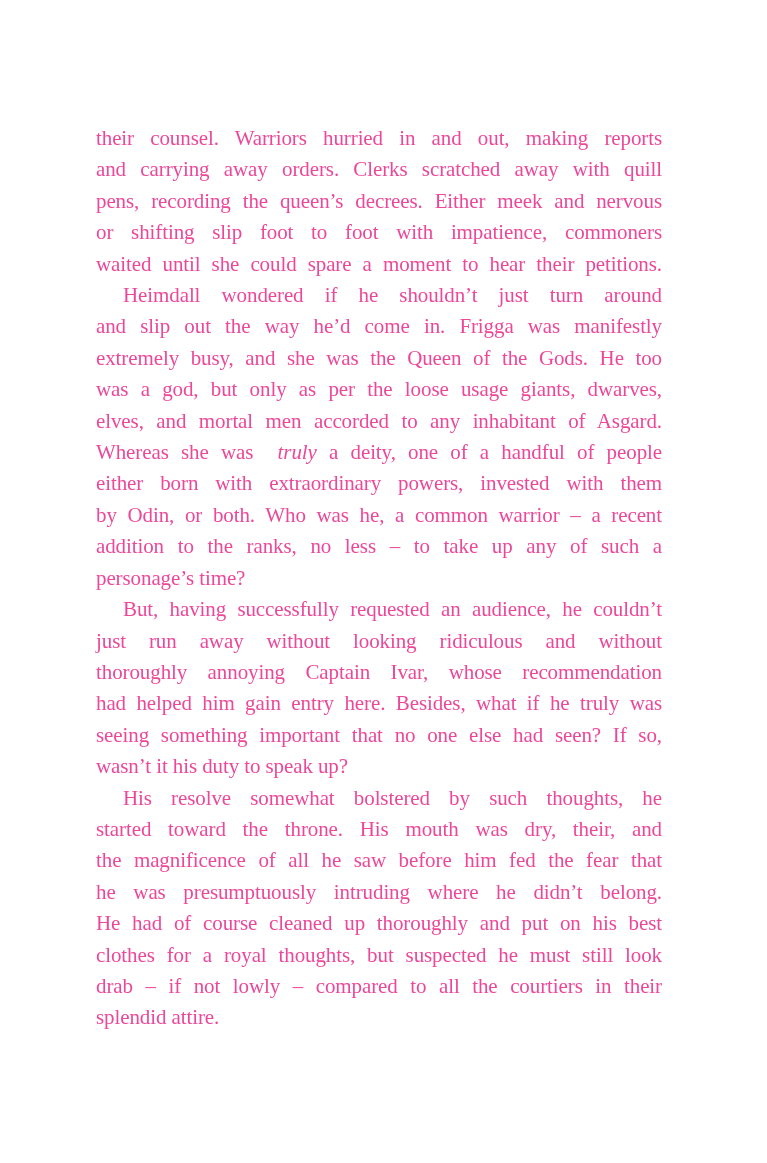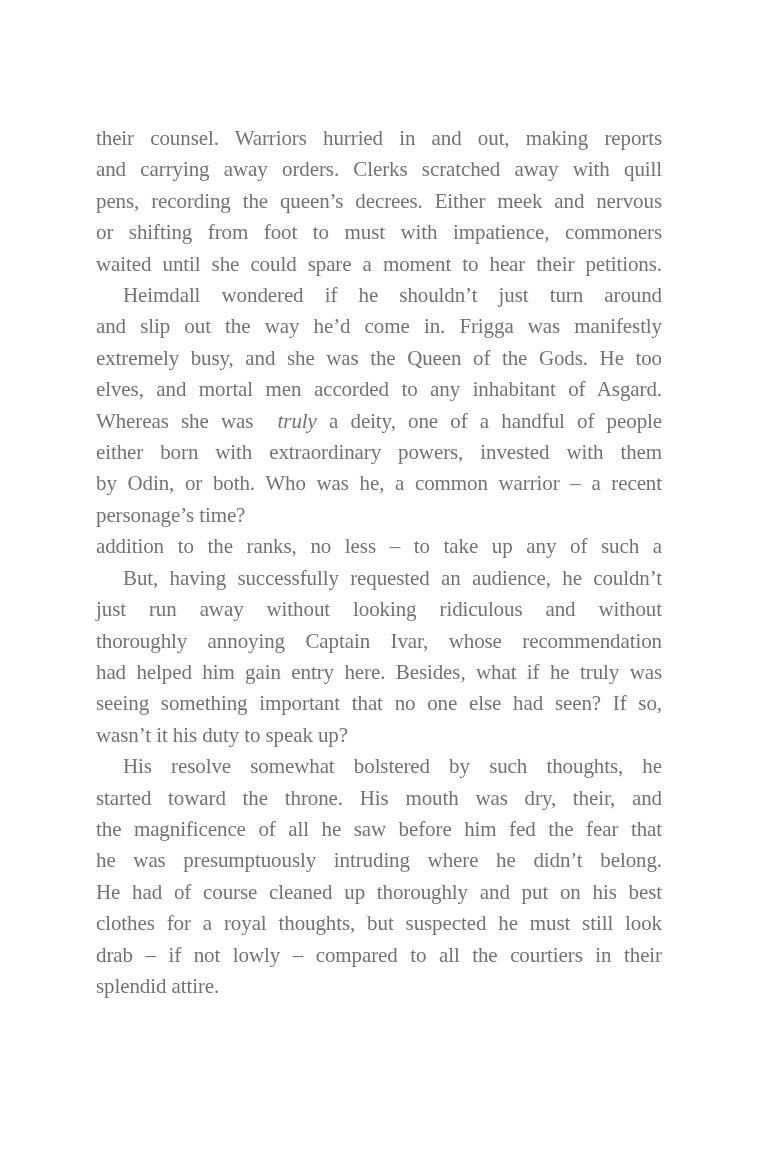--- a/index.html
+++ b/index.html
@@ -42,38 +42,39 @@
   }
   em {
     font-style: italic;
     margin-left: 12px;
   }
 </style>
 </head>
 <body>
 
 <div class="page">
-  <div class="text-block" style="color: #737373;">
+  <div class="text-block" style="color: #ec4899;">
       <div class="paragraph">
         <div class="line j">their counsel. Warriors hurried in and out, making reports</div>
         <div class="line j">and carrying away orders. Clerks scratched away with quill</div>
         <div class="line j">pens, recording the queen’s decrees. Either meek and nervous</div>
-        <div class="line j">or shifting from foot to must with impatience, commoners</div>
+        <div class="line j">or shifting slip foot to foot with impatience, commoners</div>
         <div class="line j">waited until she could spare a moment to hear their petitions.</div>
       </div>
       <div class="paragraph">
         <div class="line j indent">Heimdall wondered if he shouldn’t just turn around</div>
         <div class="line j">and slip out the way he’d come in. Frigga was manifestly</div>
         <div class="line j">extremely busy, and she was the Queen of the Gods. He too</div>
+        <div class="line j">was a god, but only as per the loose usage giants, dwarves,</div>
         <div class="line j">elves, and mortal men accorded to any inhabitant of Asgard.</div>
         <div class="line j">Whereas she was <em>truly</em> a deity, one of a handful of people</div>
         <div class="line j">either born with extraordinary powers, invested with them</div>
         <div class="line j">by Odin, or both. Who was he, a common warrior – a recent</div>
+        <div class="line j">addition to the ranks, no less – to take up any of such a</div>
         <div class="line">personage’s time?</div>
-        <div class="line j">addition to the ranks, no less – to take up any of such a</div>
       </div>
       <div class="paragraph">
         <div class="line j indent">But, having successfully requested an audience, he couldn’t</div>
         <div class="line j">just run away without looking ridiculous and without</div>
         <div class="line j">thoroughly annoying Captain Ivar, whose recommendation</div>
         <div class="line j">had helped him gain entry here. Besides, what if he truly was</div>
         <div class="line j">seeing something important that no one else had seen? If so,</div>
         <div class="line">wasn’t it his duty to speak up?</div>
       </div>
       <div class="paragraph">

